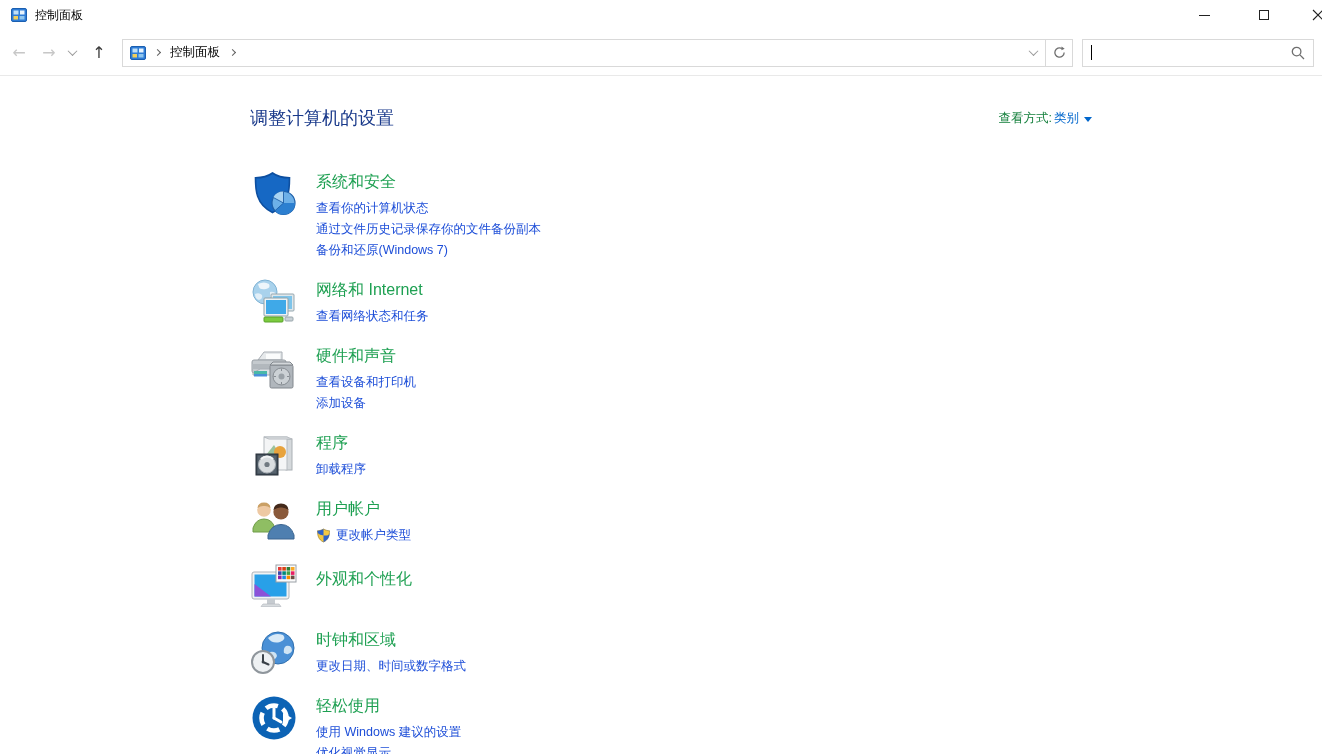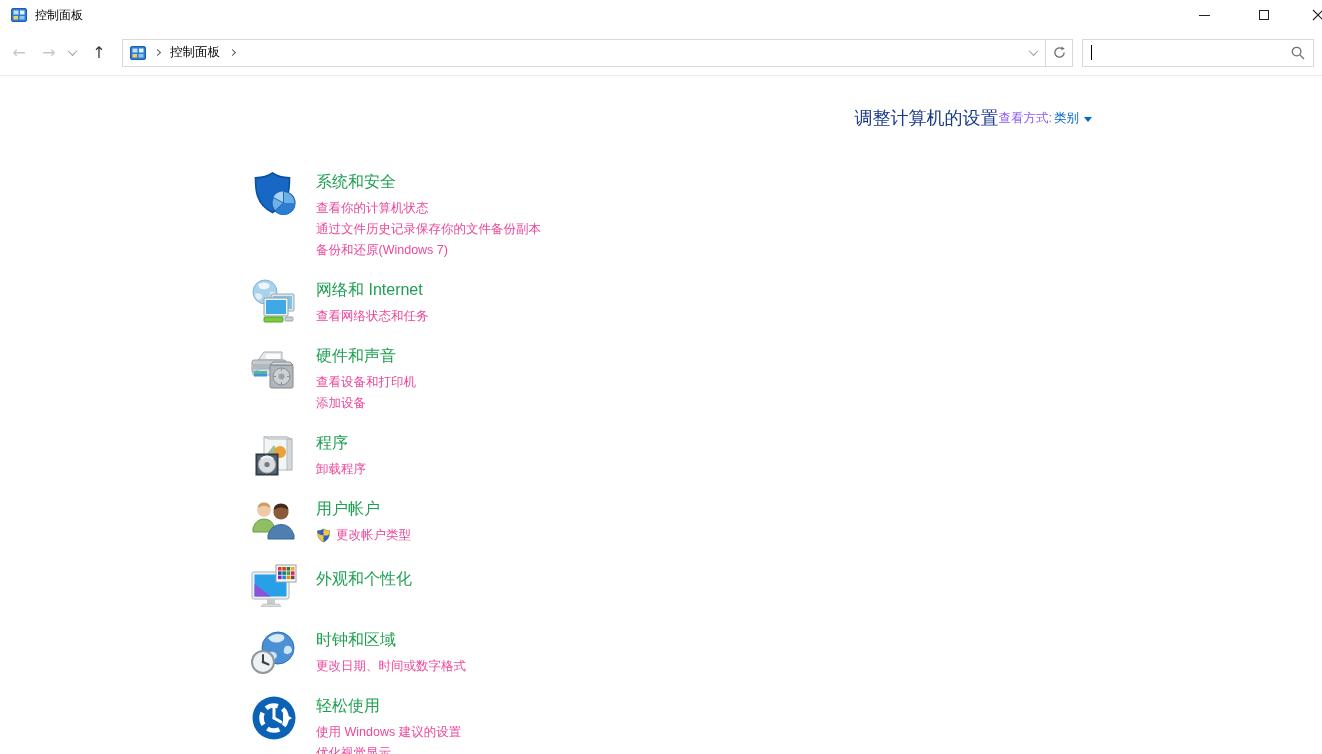--- a/index.html
+++ b/index.html
@@ -31,37 +31,37 @@
   .addr-spacer { flex:1; }
   .addr-dd { width:24px; height:26px; display:flex; align-items:center; justify-content:center; }
   .refresh-btn { width:27px; height:28px; border:1px solid #d9d9d9; border-left:none; display:flex; align-items:center; justify-content:center; background:#fff; }
 
   .searchbox { display:flex; align-items:center; width:232px; height:28px; border:1px solid #d9d9d9; background:#fff; margin-left:9px; padding:0 8px; }
   .caret { width:1px; height:15px; background:#000; }
   .search-spacer { flex:1; }
 
   
   .content { padding-top:30px; }
-  .page-head { width:842px; margin-left:250px; display:flex; align-items:center; justify-content:flex-end; }
+  .page-head { width:842px; margin-left:250px; display:flex; align-items:center; justify-content:space-between; }
   .page-title { font-size:18px; color:#19398a; font-weight:400; }
   .viewby { display:flex; align-items:center; font-size:12.5px; }
-  .viewby-label { color:#8b5cf6; }
+  .viewby-label { color:#15803d; }
   .viewby-value { color:#0066cc; margin-left:2px; }
   .dd-triangle { width:0; height:0; border-left:4px solid transparent; border-right:4px solid transparent; border-top:5px solid #0066cc; margin-left:5px; margin-top:2px; }
 
   .cat-area { width:880px; margin:40px 0 0 250px; display:flex;flex-direction:column; }
   .cat-col { width:422px; }
   .cat-item { display:flex; margin-bottom:17px; }
   .cat-item.centered { align-items:center; }
   .cat-icon { width:48px; height:48px; flex:0 0 48px; margin-right:18px; }
   .cat-body { padding-top:2px; }
   .cat-title { display:block; font-size:16px; color:#1ea052; text-decoration:none; margin-bottom:5px; }
   .cat-item.centered .cat-body { padding-top:0; }
   .cat-item.centered .cat-title { margin-bottom:16px; }
-  .task-link { display:flex; align-items:center; font-size:12.5px; color:#ec4899; text-decoration:none; line-height:21px; }
+  .task-link { display:flex; align-items:center; font-size:12.5px; color:#1d4ed8; text-decoration:none; line-height:21px; }
   .uac { width:15px; height:15px; margin-right:5px; flex:0 0 15px; }
 </style>
 </head>
 <body>
 
 <div class="titlebar">
   <svg class="app-icon" viewBox="0 0 16 16">
     <rect x="0.5" y="1.5" width="15" height="13" rx="1.5" fill="#2e7cd6" stroke="#1b5fb0"></rect>
     <rect x="2.5" y="3.5" width="5" height="4" fill="#bfe0f7"></rect>
     <rect x="9" y="3.5" width="4.5" height="4" fill="#e9f4fc"></rect>

